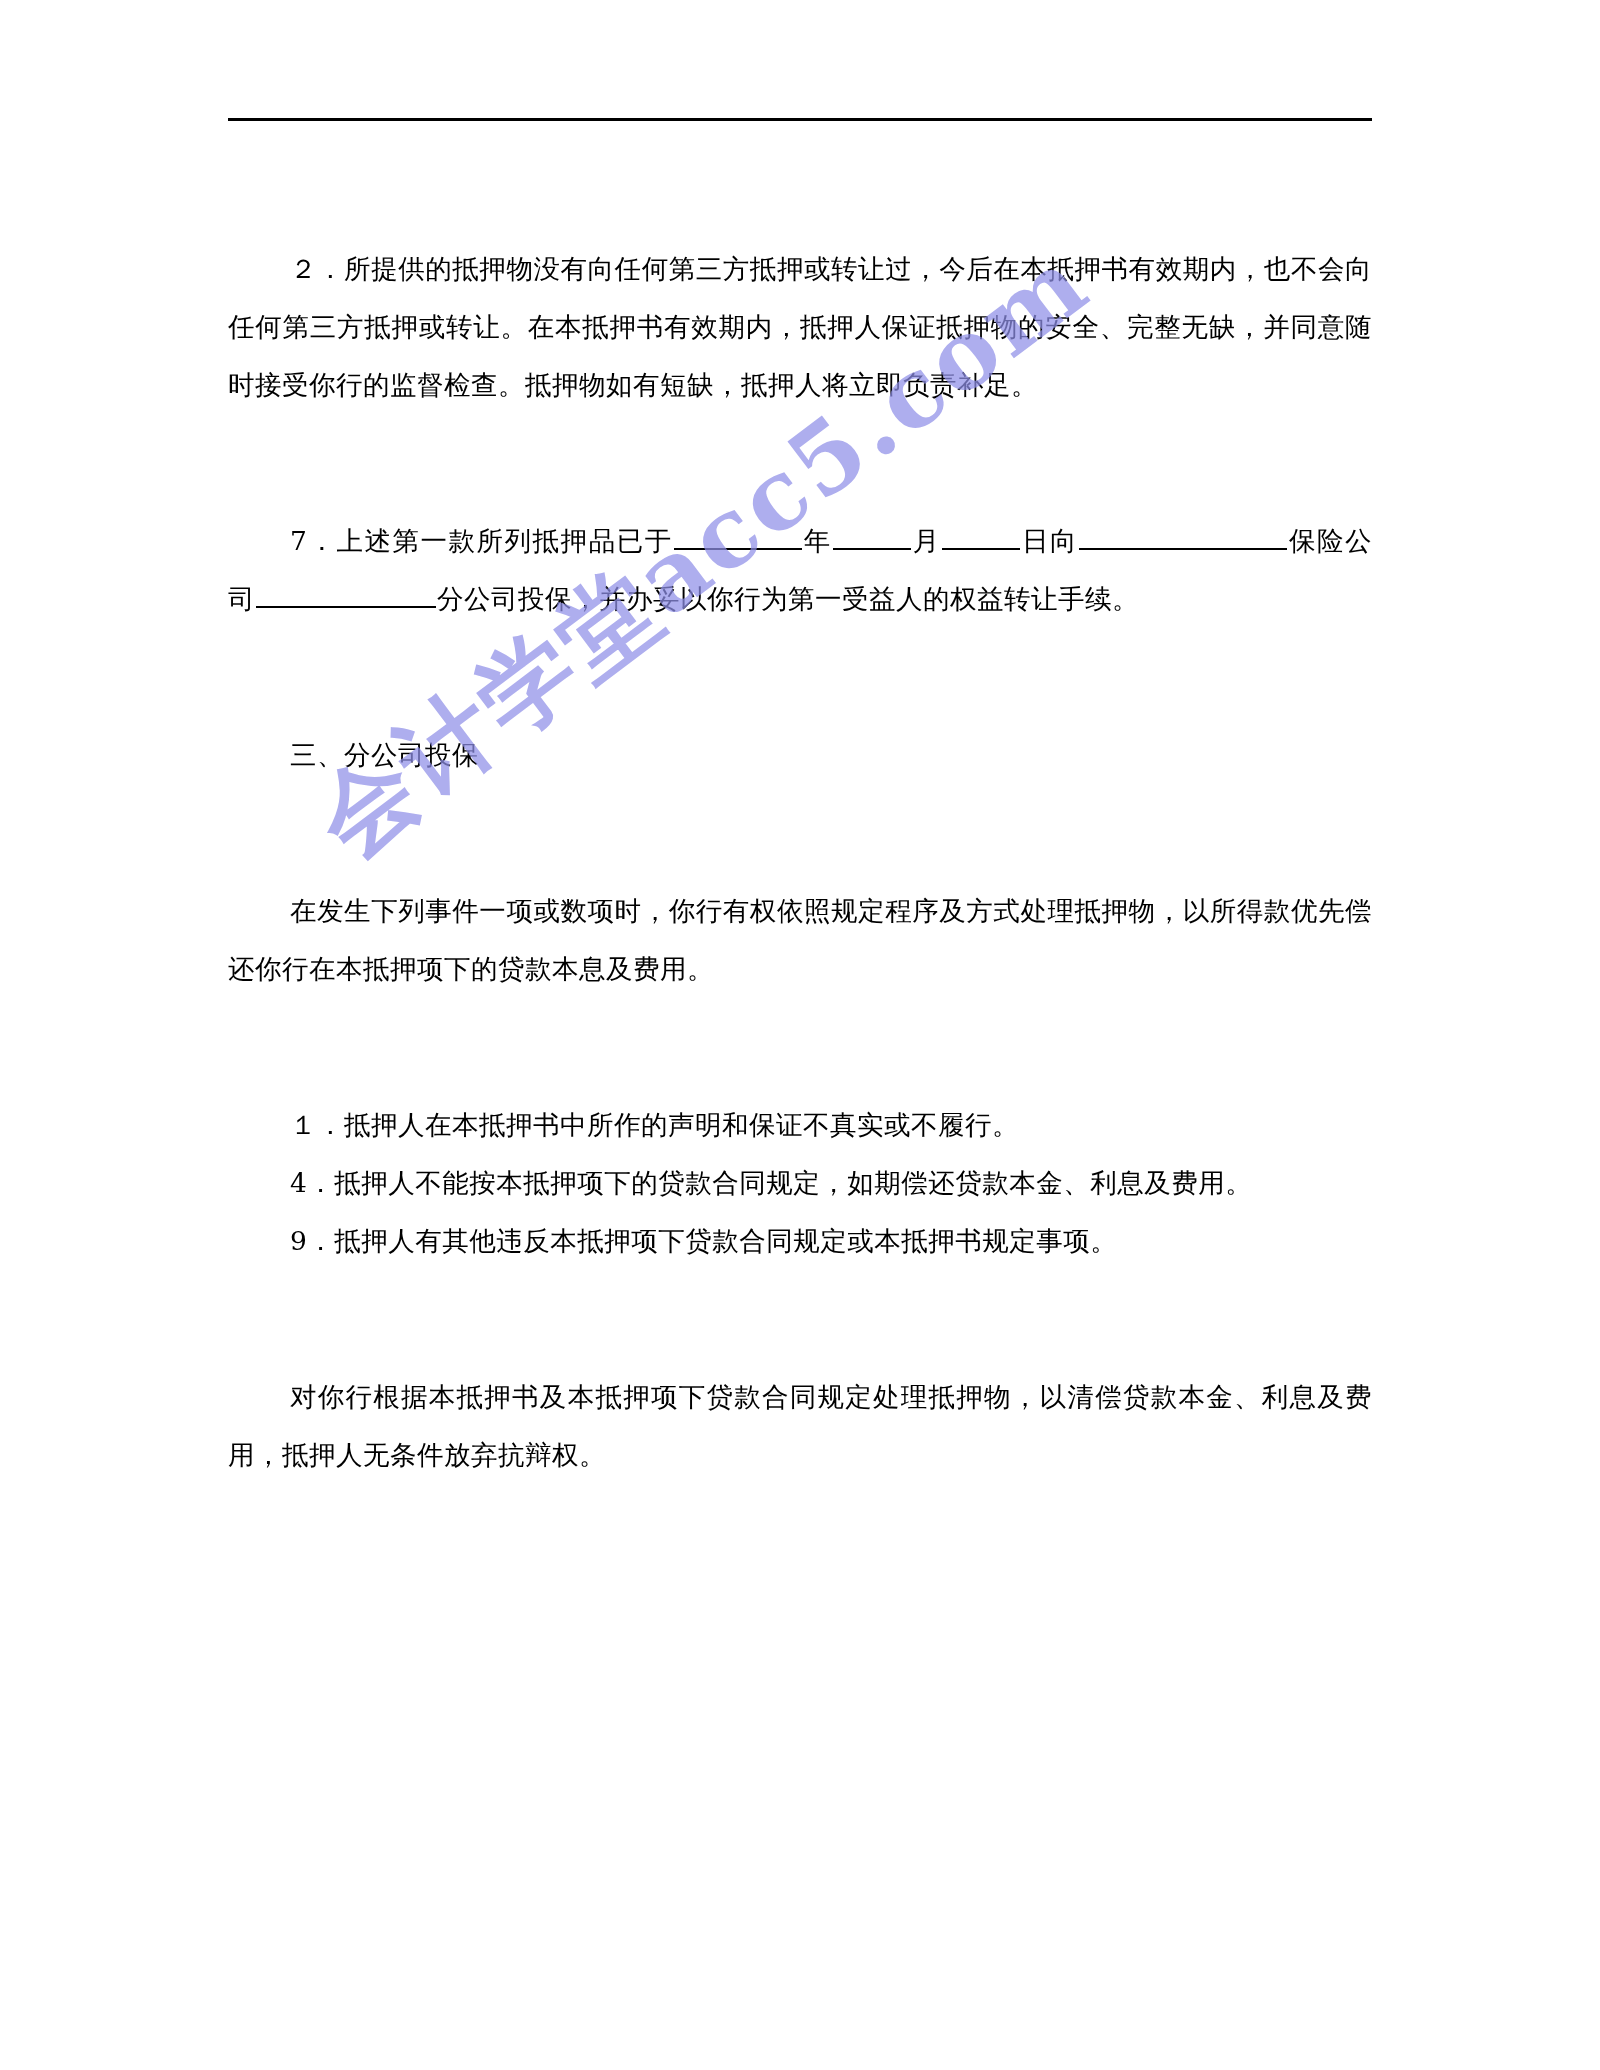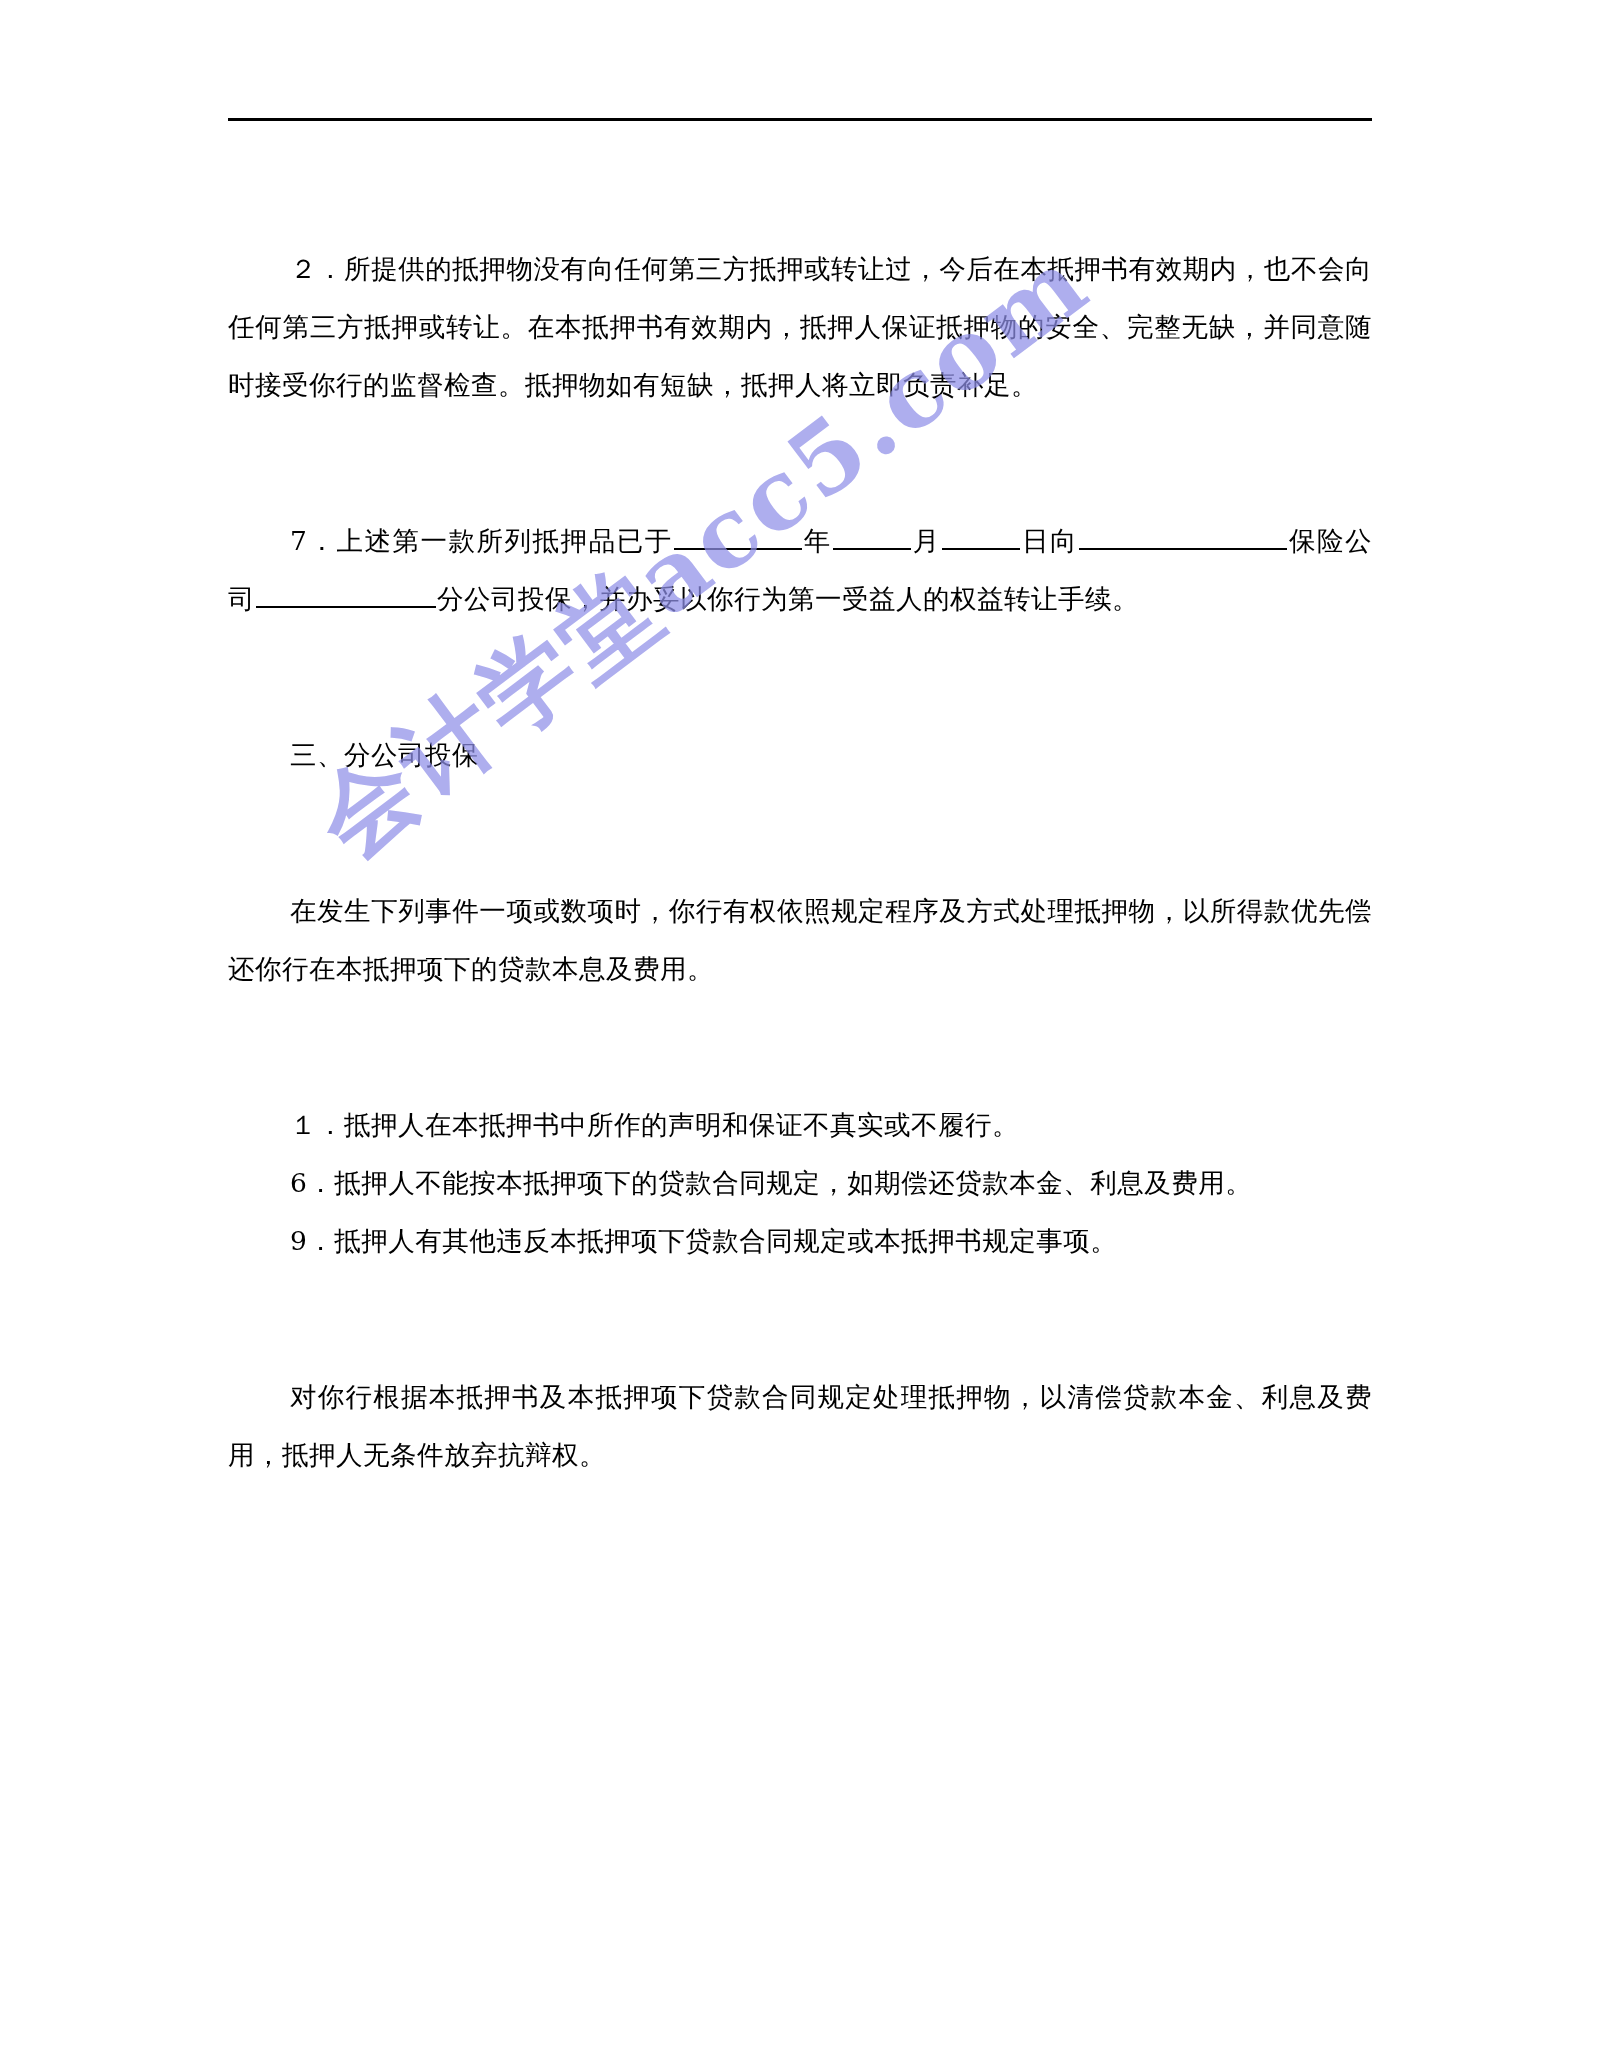--- a/index.html
+++ b/index.html
@@ -116,21 +116,21 @@
       <p class="para indent">三、分公司投保</p>
 
       <div class="gap-lg"></div>
 
       <p class="para indent">在发生下列事件一项或数项时，你行有权依照规定程序及方式处理抵押物，以所得款优先偿还你行在本抵押项下的贷款本息及费用。</p>
 
       <div class="gap-lg"></div>
 
       <p class="para indent">１．抵押人在本抵押书中所作的声明和保证不真实或不履行。</p>
 
-      <p class="para indent">6．抵押人不能按本抵押项下的贷款合同规定，如期偿还贷款本金、利息及费用。</p>
+      <p class="para indent">4．抵押人不能按本抵押项下的贷款合同规定，如期偿还贷款本金、利息及费用。</p>
 
       <p class="para indent">9．抵押人有其他违反本抵押项下贷款合同规定或本抵押书规定事项。</p>
 
       <div class="gap-lg"></div>
 
       <p class="para indent">对你行根据本抵押书及本抵押项下贷款合同规定处理抵押物，以清偿贷款本金、利息及费用，抵押人无条件放弃抗辩权。</p>
 
       <div class="gap-lg"></div>
 
 

